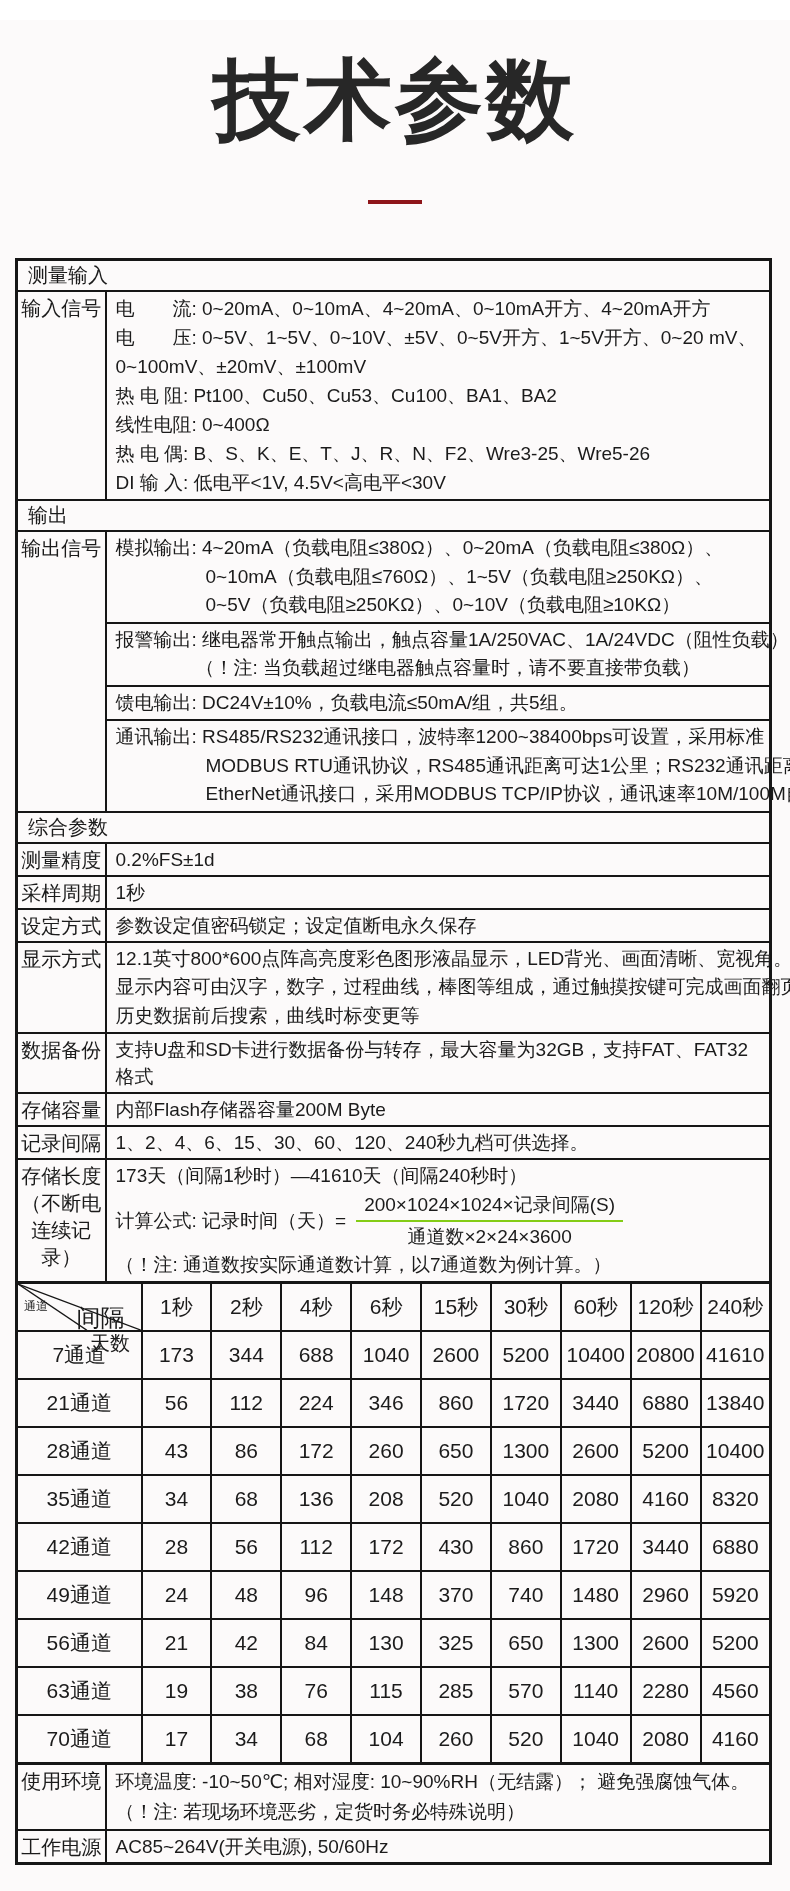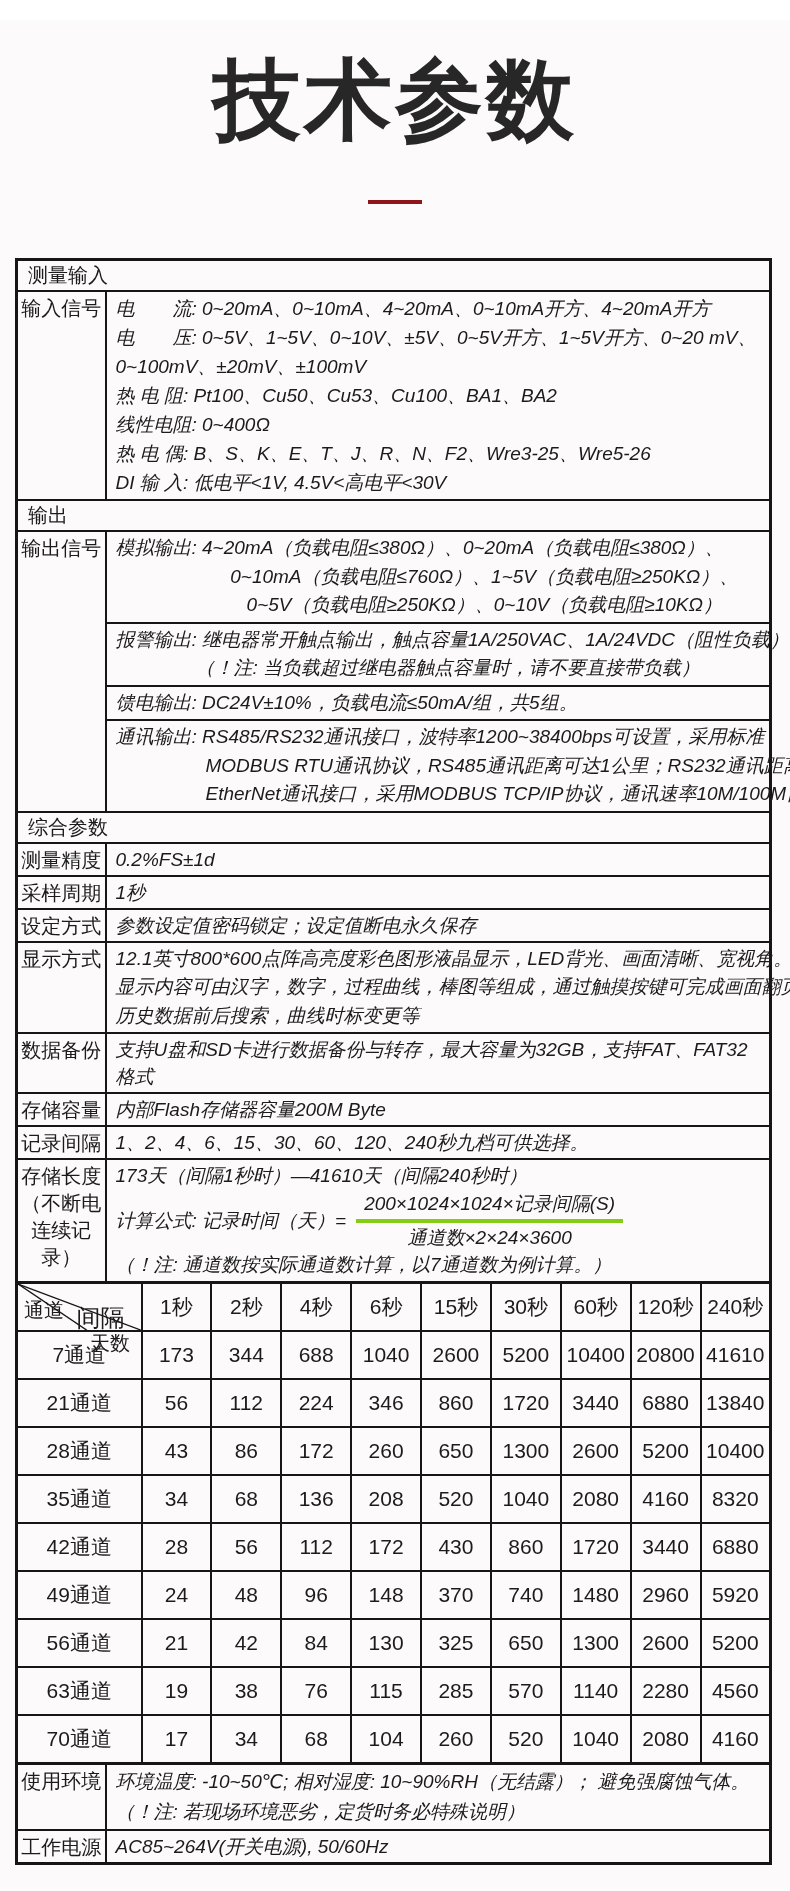--- a/index.html
+++ b/index.html
@@ -29,40 +29,40 @@
   table{border-collapse:collapse;width:757px;table-layout:fixed;}
   table.spec, table.chan{border:3px solid #161616;}
   table + table{margin-top:-3px;} 
   td{border:2px solid #161616;font-size:19px;color:#1b1b1b;}
   .spec col.c-label{width:89px;}
   .sec td{height:29px;padding:0 0 0 10px;font-size:20px;}
   .lab{
     vertical-align:top;text-align:center;
     padding-top:3px;font-size:20px;line-height:27px;
   }
-  .val{padding:2px 6px 2px 9px;vertical-align:middle;font-style:italic;}
+  .val{padding:2px 6px 2px 9px;vertical-align:middle;}
   .ln{line-height:28.5px;white-space:nowrap;}
   .ln7{line-height:29px;}
-  .ind{padding-left:90px;text-align:center;}
+  .ind{padding-left:90px;}
   .ind2{padding-left:80px;}
   .single{height:27px;}
   .single .val{line-height:27px;}
   
   .formula-row{display:flex;align-items:center;height:60px;white-space:nowrap;}
   .frac{display:inline-block;text-align:center;margin-left:10px;vertical-align:middle;}
-  .frac .num{display:block;border-bottom:4px solid #84cc16;padding:0 8px 3px 8px;line-height:24px;}
+  .frac .num{display:block;border-bottom:2px solid #84cc16;padding:0 8px 3px 8px;line-height:24px;}
   .frac .den{display:block;padding-top:3px;line-height:24px;}
   
   table.chan td{text-align:center;font-size:21px;height:46px;padding:0;}
   table.chan col.c0{width:125px;}
   .corner{position:relative;height:84px;padding:0;}
   .corner svg{position:absolute;left:0;top:0;width:100%;height:100%;}
   .corner .c-top{position:absolute;right:16px;top:18px;font-size:24px;}
   .corner .c-mid{position:absolute;left:72px;top:46px;font-size:20px;}
-  .corner .c-bot{position:absolute;left:6px;bottom:6px;font-size:20px;font-family:Liberation Mono, monospace;}
+  .corner .c-bot{position:absolute;left:6px;bottom:15px;font-size:12px;font-family:Liberation Mono, monospace;}
   
   .foot .val{padding-top:2px;padding-bottom:2px;}
   .foot .ln{line-height:30px;}
 </style>
 </head>
 <body>
 
 <div class="top-strip"></div>
 
 <h1 class="page-title">技术参数</h1>

